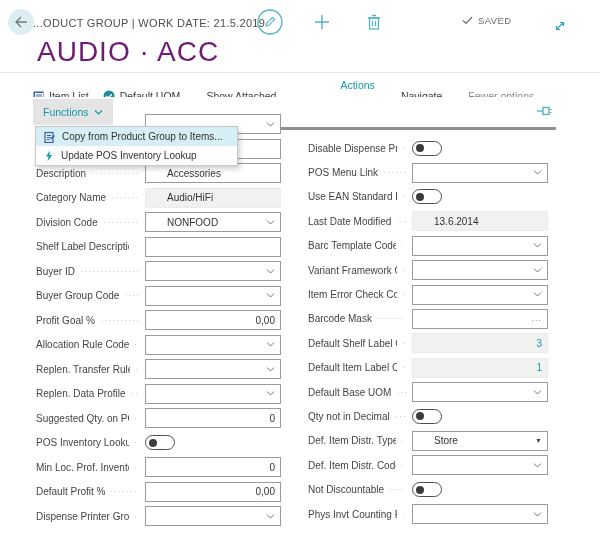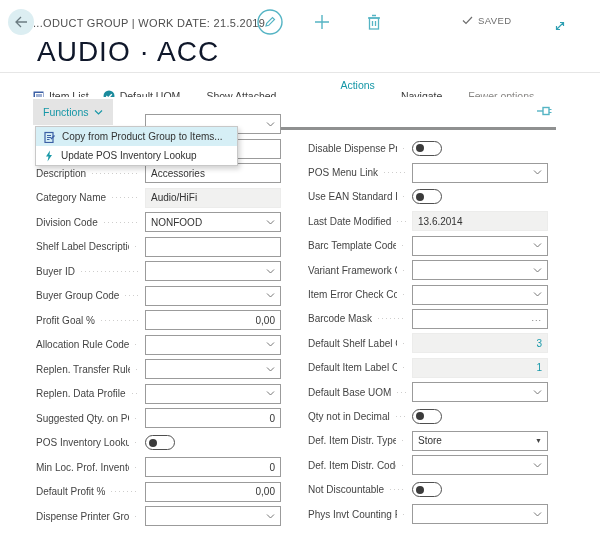--- a/index.html
+++ b/index.html
@@ -12,21 +12,21 @@
   .back-btn { position:absolute; left:8px; top:9px; width:26px; height:26px; border-radius:50%;
     background:#dceef2; display:flex; align-items:center; justify-content:center;
     color:#5a6b70; font-size:14px; cursor:pointer; }
   .caption { position:absolute; left:33px; top:17px; font-size:11px; color:#4f4f4f; letter-spacing:.3px; white-space:nowrap;text-align:right; }
   .top-icons { position:absolute; left:256px; top:8px; display:flex; align-items:center; gap:24px; }
   .icon-btn { width:28px; height:28px; display:flex; align-items:center; justify-content:center; cursor:pointer; }
   .saved { position:absolute; left:462px; top:15px; display:flex; align-items:center; gap:5px;
     color:#6e6e6e; font-size:9.5px; letter-spacing:.4px; }
   .expand-btn { position:absolute; left:546px; top:12px; }
   .page-title { position:absolute; left:37px; top:36px; font-size:28px; font-weight:300;
-    color:#0f172a; letter-spacing:1px; white-space:nowrap; }
+    color:#701a75; letter-spacing:1px; white-space:nowrap; }
   
   .hr-light { position:absolute; left:0; top:72px; width:600px; height:1px; background:#e6e6e6; }
   .action-bar { position:absolute; left:33px; top:79px; display:flex; align-items:center; font-size:10.5px; }
   .ab-item { display:flex; align-items:center; gap:5px; cursor:pointer; color:#3b3b3b; white-space:nowrap; }
   .ab-item .lbl { padding-bottom:1px; }
   .ab-item.active { color:#1697a7; }
   .ab-item.active .lbl { border-bottom:2px solid #1697a7; padding-bottom:20px; }
   .ab-item.muted { color:#8a8886; }
   .ab-gap-s { margin-right:14px; } .ab-gap-m { margin-right:26px; } .ab-gap-l { margin-right:64px; }
   
@@ -47,21 +47,21 @@
   .col-right { left:308px; top:136px; width:240px; }
   .col-left  .frow { height:24.5px; }
   .col-right .frow { height:24.4px; }
   .frow { display:flex; align-items:center; }
   .flabel { font-size:10px; color:#444; white-space:nowrap; overflow:hidden; flex:0 1 auto; }
   .leader { flex:1 1 4px; height:1px; margin:0 6px;
     background-image:repeating-linear-gradient(to right,#cfcecd 0 1px, transparent 1px 4px); }
   .ctrl { flex:0 0 136px; margin-left:auto; }
   .tbox { width:136px; height:20px; border:1px solid #9b9b9b; background:#fff;
     display:flex; align-items:center; padding:0 5px; font-size:10px; color:#333; }
-  .tbox .val { white-space:nowrap; overflow:hidden; }
+  .tbox .val { white-space:nowrap; overflow:hidden;margin-left:16px; }
   .tbox .val.right { margin-left:auto; }
   .tbox.readonly { border-color:#ececeb; background:#f1f1f0; }
   .tbox .val.link { color:#1798a9; }
   .chev, .tri, .dots { margin-left:auto; display:flex; align-items:center; }
   .tri { color:#444; font-size:7px; }
   .dots { color:#777; font-size:9px; letter-spacing:1px; line-height:1; }
   .toggle { width:30px; height:15px; border:1px solid #4f4f4f; border-radius:8px; background:#fff;
     display:flex; align-items:center; padding:0 3px; cursor:pointer; }
   .knob { width:8px; height:8px; border-radius:50%; background:#3b3b3b; }
 </style>

